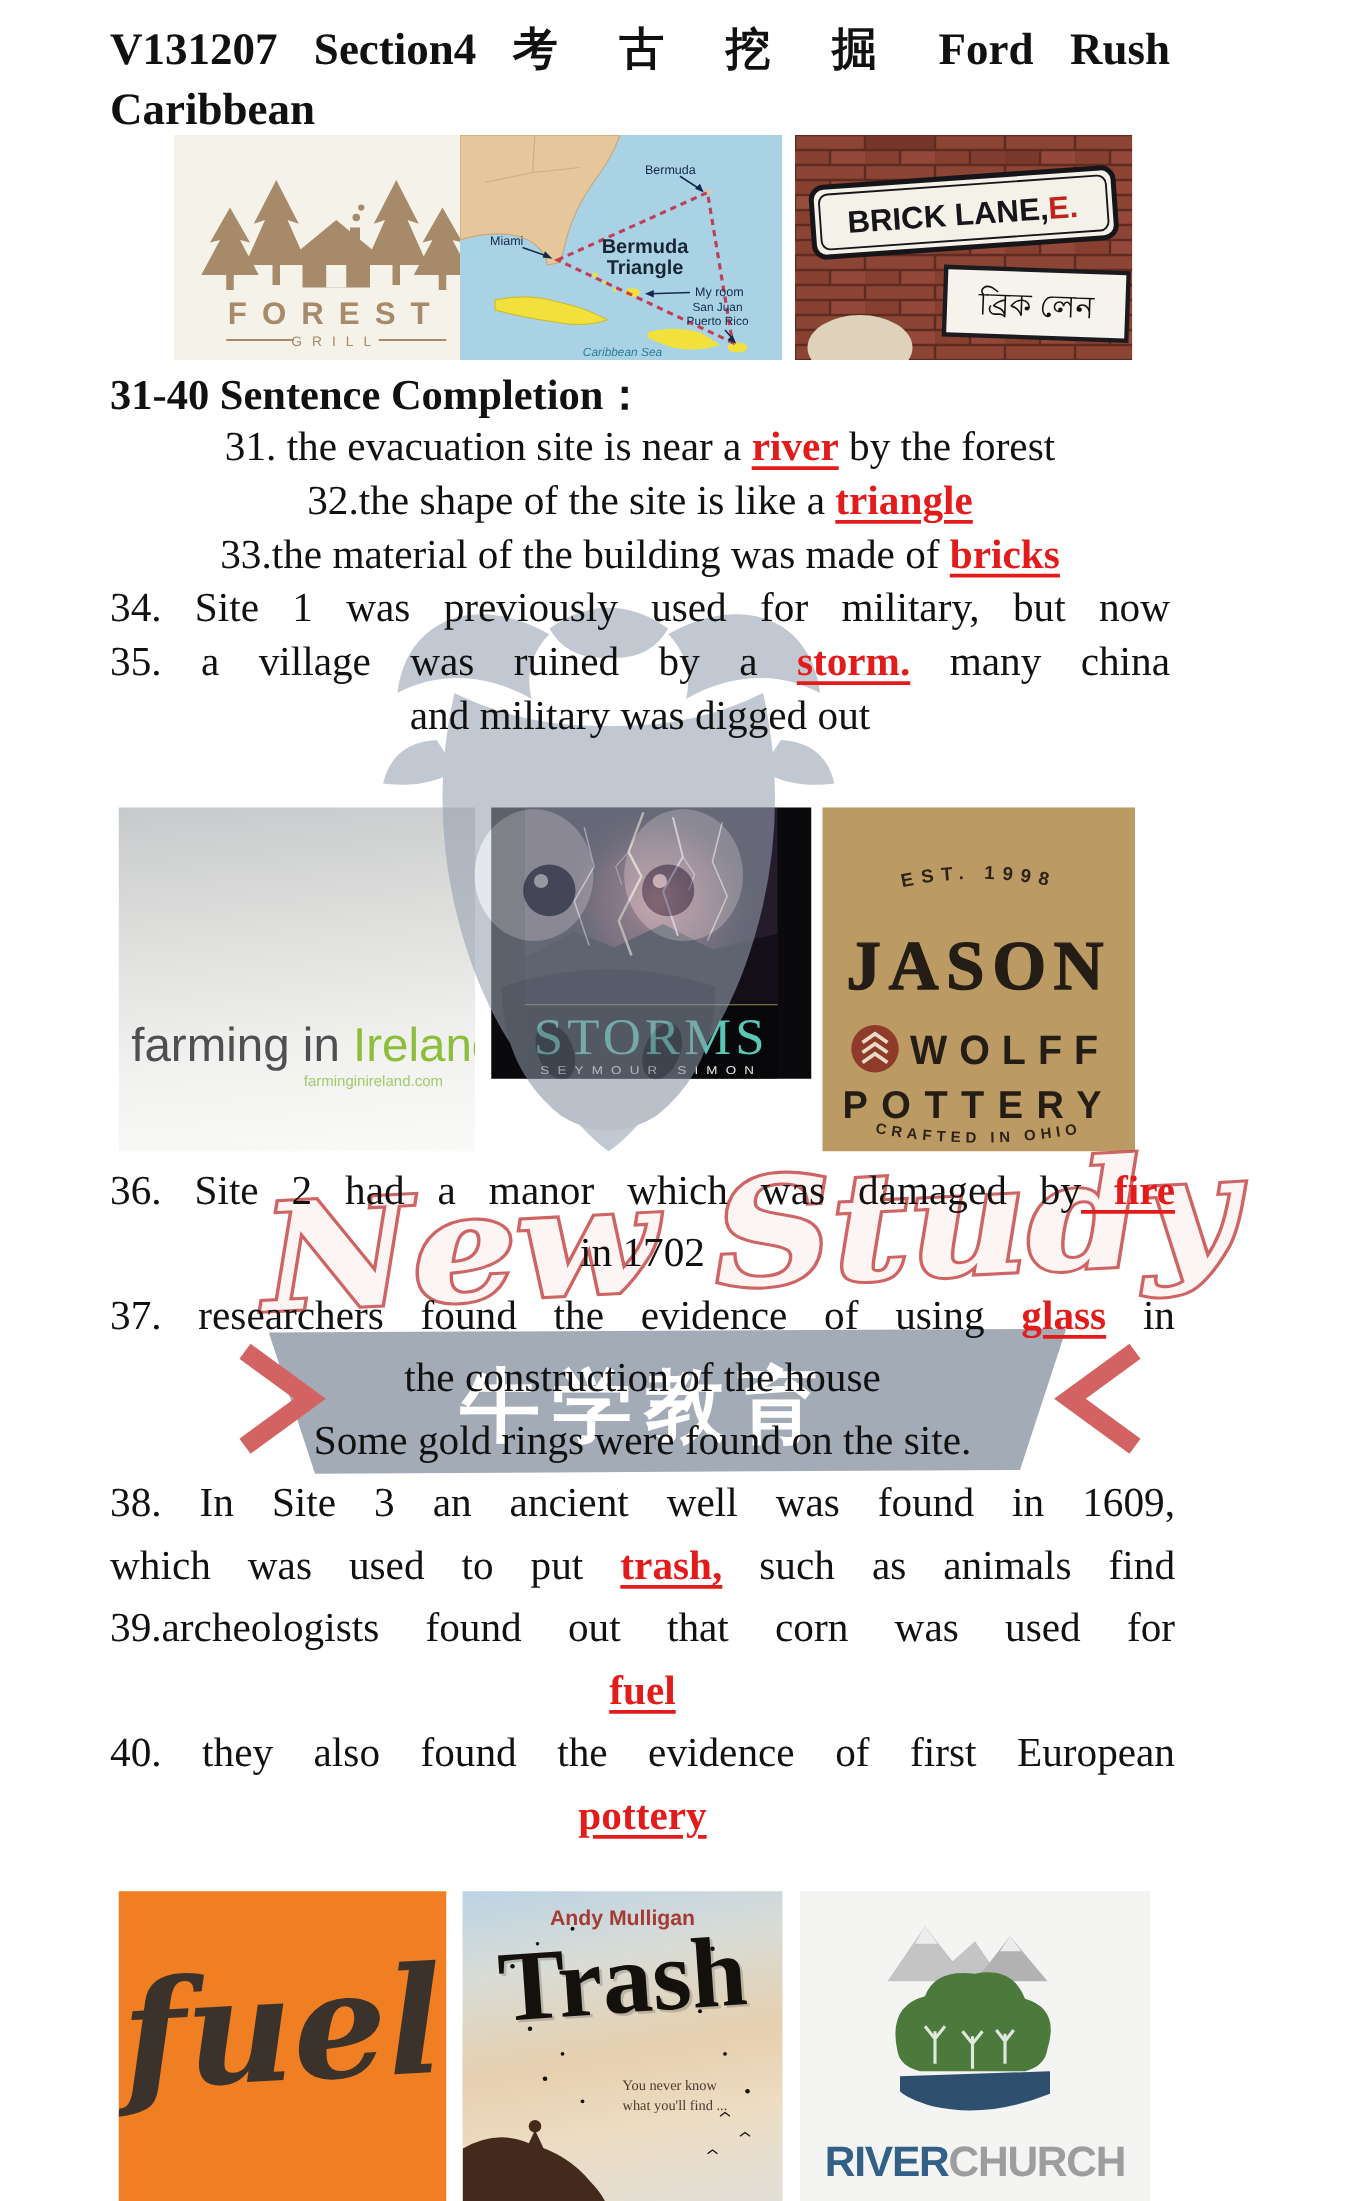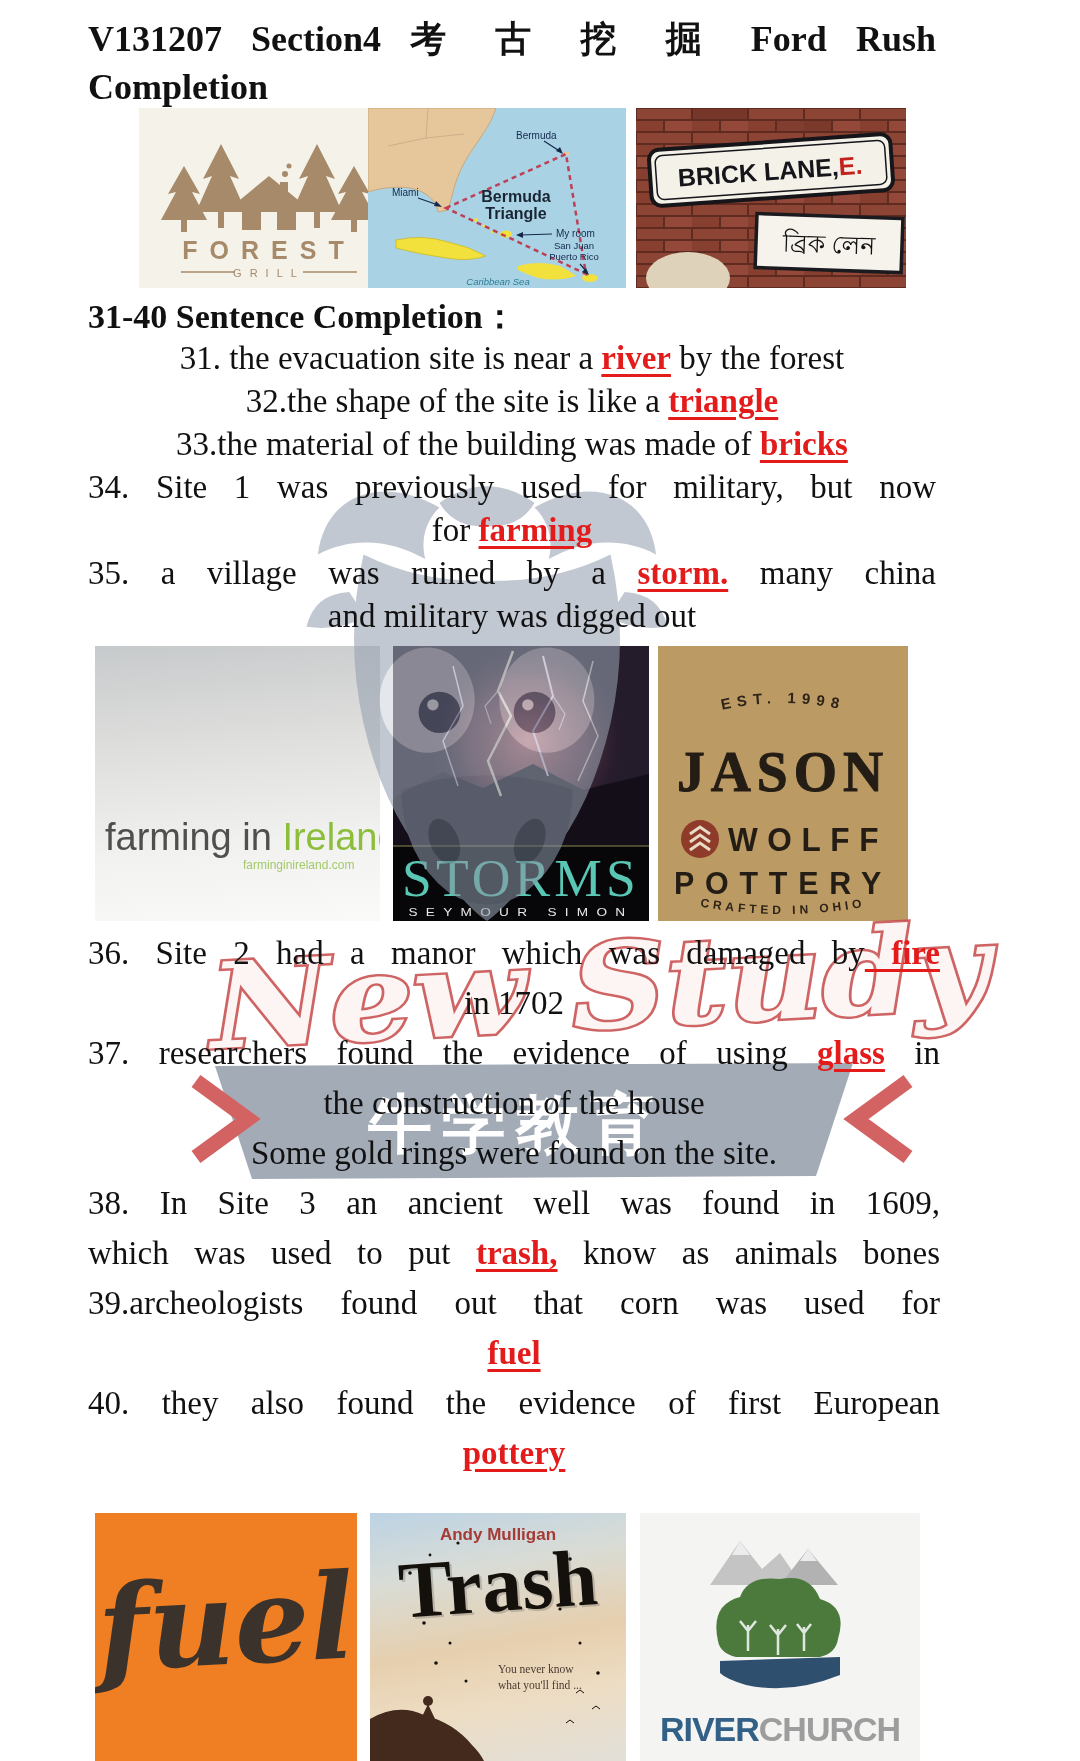--- a/index.html
+++ b/index.html
@@ -19,21 +19,21 @@
   .ans{color:#e31b1b;font-weight:bold;text-decoration:underline;
        text-decoration-thickness:3px;text-underline-offset:5px;}
   
   .tile{position:absolute;overflow:hidden;z-index:1;}
   .tile svg{display:block;width:100%;height:100%;}
   #t-forest{left:95px;top:95px;width:260px;height:180px;padding-left:44px;}
   #t-map{left:368px;top:95px;width:258px;height:180px;}
   #t-brick{left:636px;top:95px;width:270px;height:180px;}
   #t-farm{left:95px;top:633px;width:285px;height:275px;
       background:linear-gradient(175deg,#c7cacc 0%,#dededc 35%,#f1f1ef 70%,#fafaf8 100%);}
-  #t-storm{left:393px;top:633px;width:256px;height:275px;background:#0a0a0c;}
+  #t-storm{left:393px;top:633px;width:256px;height:217px;background:#0a0a0c;}
   #t-jason{left:658px;top:633px;width:250px;height:275px;background:#c19f66;}
   #t-fuel{left:95px;top:1500px;width:262px;height:248px;background:#f07e22;}
   #t-trash{left:370px;top:1500px;width:256px;height:248px;
       background:linear-gradient(170deg,#bcd3e4 0%,#d9dcd6 25%,#e6cfae 52%,#eddcc2 72%,#e2dfd8 100%);}
   #t-river{left:640px;top:1500px;width:280px;height:248px;background:#f4f4f3;}
   
   .farm-text{position:absolute;left:10px;top:170px;font-family:"Liberation Sans",sans-serif;
       font-size:38px;color:#4f4f4f;white-space:nowrap;}
   .farm-text .green{color:#8cbe3c;}
   .farm-site{position:absolute;left:148px;top:212px;font-family:"Liberation Sans",sans-serif;
@@ -55,21 +55,21 @@
   
   #watermark{position:absolute;left:0;top:0;width:1080px;height:1761px;z-index:5;pointer-events:none;}
 </style>
 </head>
 <body>
 
 <div class="page">
 
   <div class="titleblock">
     <div class="tjust">V131207 Section4 考 古 挖 掘 Ford Rush</div>
-    <div>Completion</div>
+    <div>Caribbean</div>
   </div>
 
   <div class="tile" id="t-forest">
     <svg viewBox="0 0 260 180">
       <rect width="260" height="180" fill="#f5f2ea"></rect>
       <g fill="#a68a69">
         <polygon points="45,58 61,86 53,84 68,112 22,112 37,84 29,86"></polygon>
         <rect x="42" y="112" width="6" height="12"></rect>
         <polygon points="82,36 100,71 91,68 107,104 57,104 73,68 64,71"></polygon>
         <rect x="79" y="104" width="6" height="16"></rect>
@@ -157,21 +157,20 @@
     </svg>
   </div>
 
   <div class="heading">31-40 Sentence Completion：</div>
 
   <div class="block" id="block1">
       <div class="tline"><span>31. the evacuation site is near a </span><span class="ans">river</span><span> by the forest</span></div>
       <div class="tline"><span>32.the shape of the site is like a </span><span class="ans">triangle</span></div>
       <div class="tline"><span>33.the material of the building was made of </span><span class="ans">bricks</span></div>
       <div class="tline just"><span>34. Site 1 was previously used for military, but now</span></div>
-      <div class="tline"><span>for </span><span class="ans">farming</span></div>
       <div class="tline just"><span>35. a village was ruined by a </span><span class="ans">storm.</span><span> many china</span></div>
       <div class="tline"><span>and military was digged out</span></div>
     </div>
 
   <div class="tile" id="t-farm">
     <div class="farm-text"><span>farming in </span><span class="green">Ireland</span></div>
     <div class="farm-site">farminginireland.com</div>
   </div>
 
   <div class="tile" id="t-storm">
@@ -225,21 +224,21 @@
     </svg>
   </div>
 
   <div class="block" id="block2">
       <div class="tline just"><span>36. Site 2 had a manor which was damaged by</span><span class="ans"> fire</span></div>
       <div class="tline"><span>in 1702</span></div>
       <div class="tline just"><span>37. researchers found the evidence of using </span><span class="ans">glass</span><span> in</span></div>
       <div class="tline"><span>the construction of the house</span></div>
       <div class="tline"><span>Some gold rings were found on the site.</span></div>
       <div class="tline just"><span>38. In Site 3 an ancient well was found in 1609,</span></div>
-      <div class="tline just"><span>which was used to put </span><span class="ans">trash,</span><span> know as animals bones</span></div>
+      <div class="tline just"><span>which was used to put </span><span class="ans">trash,</span><span> such as animals find</span></div>
       <div class="tline just"><span>39.archeologists found out that corn was used for</span></div>
       <div class="tline"><span class="ans">fuel</span></div>
       <div class="tline just"><span>40. they also found the evidence of first European</span></div>
       <div class="tline"><span class="ans">pottery</span></div>
     </div>
 
   <div class="tile" id="t-fuel">
     <div class="fuel-word">fuel</div>
   </div>
 

